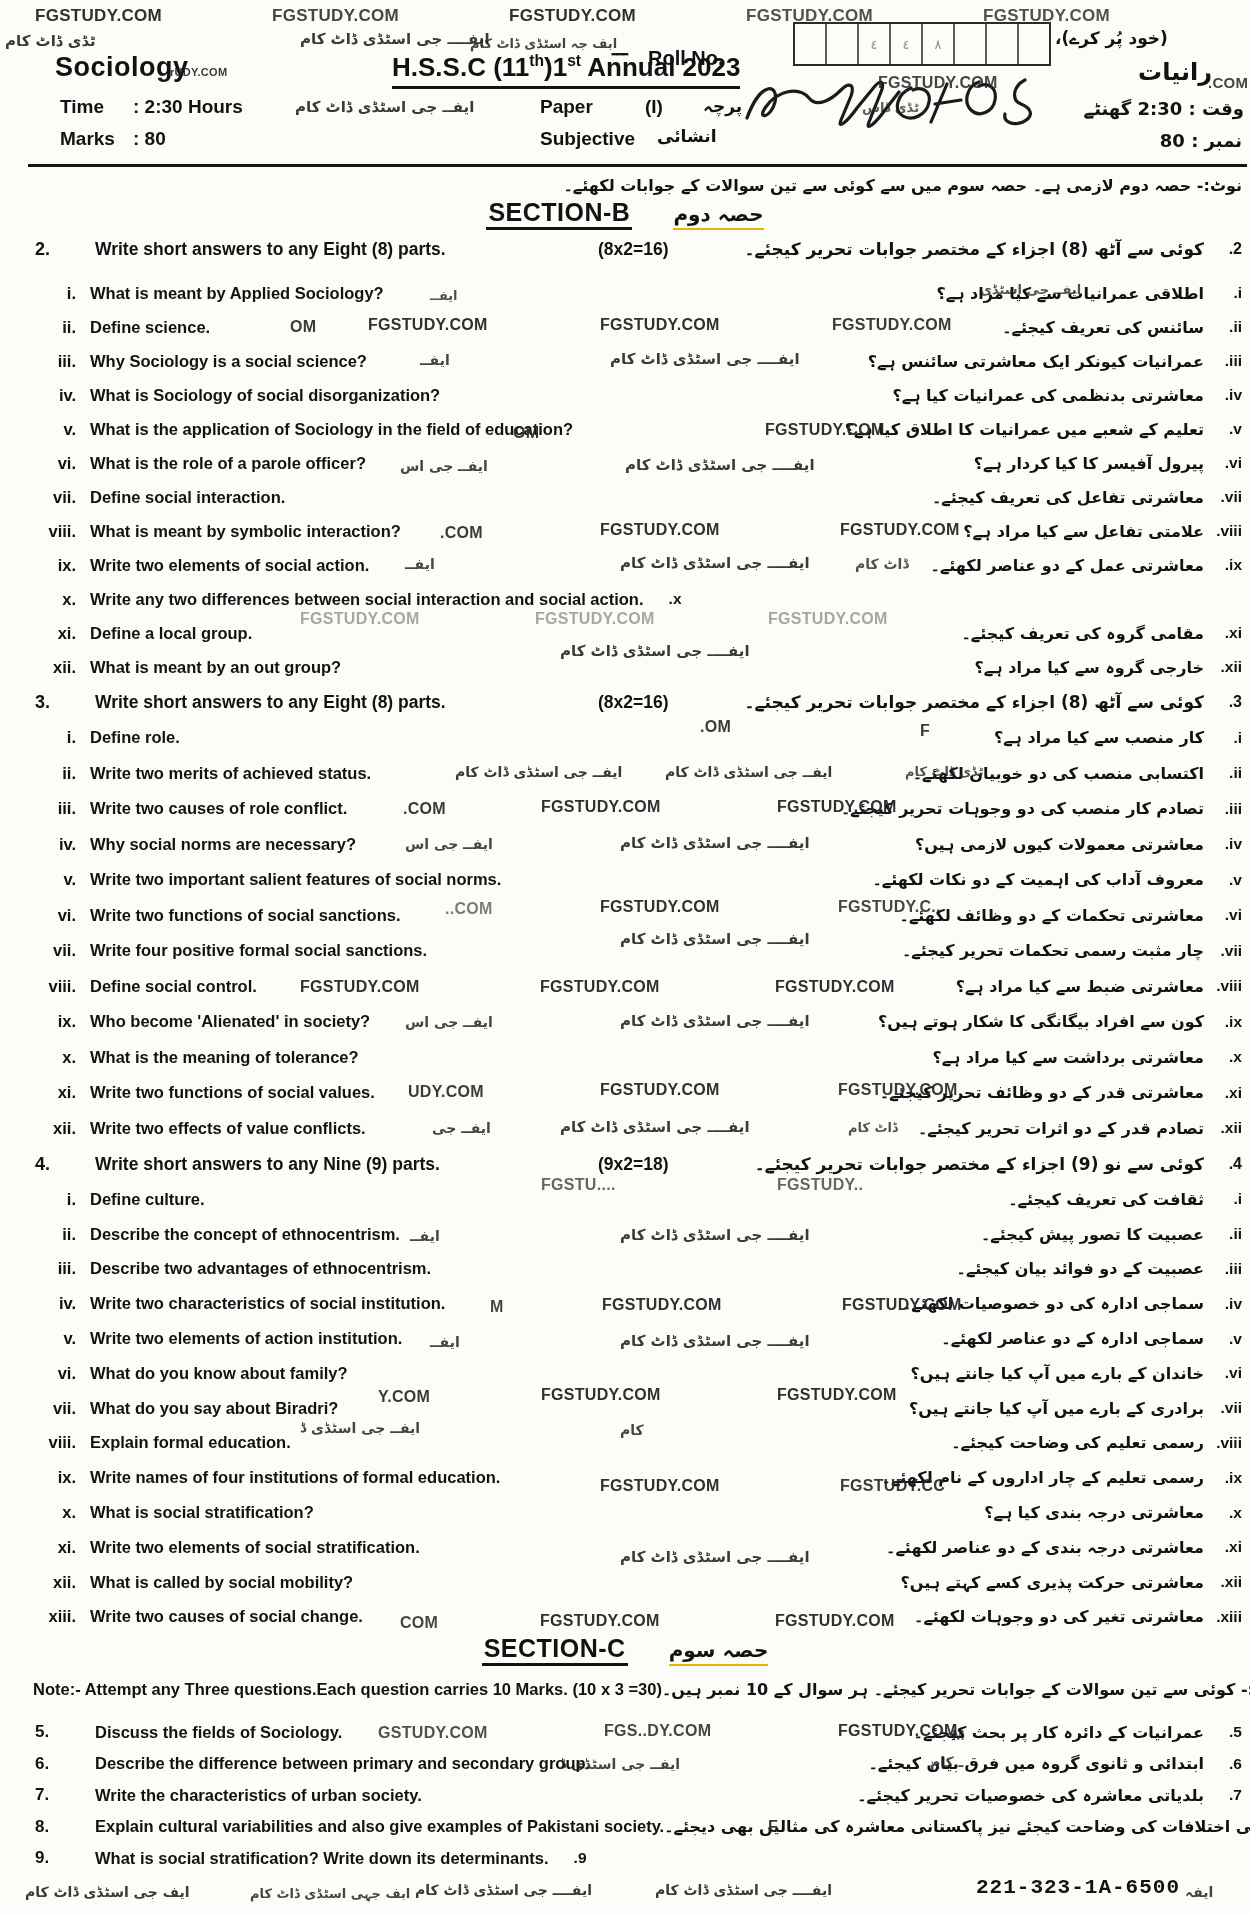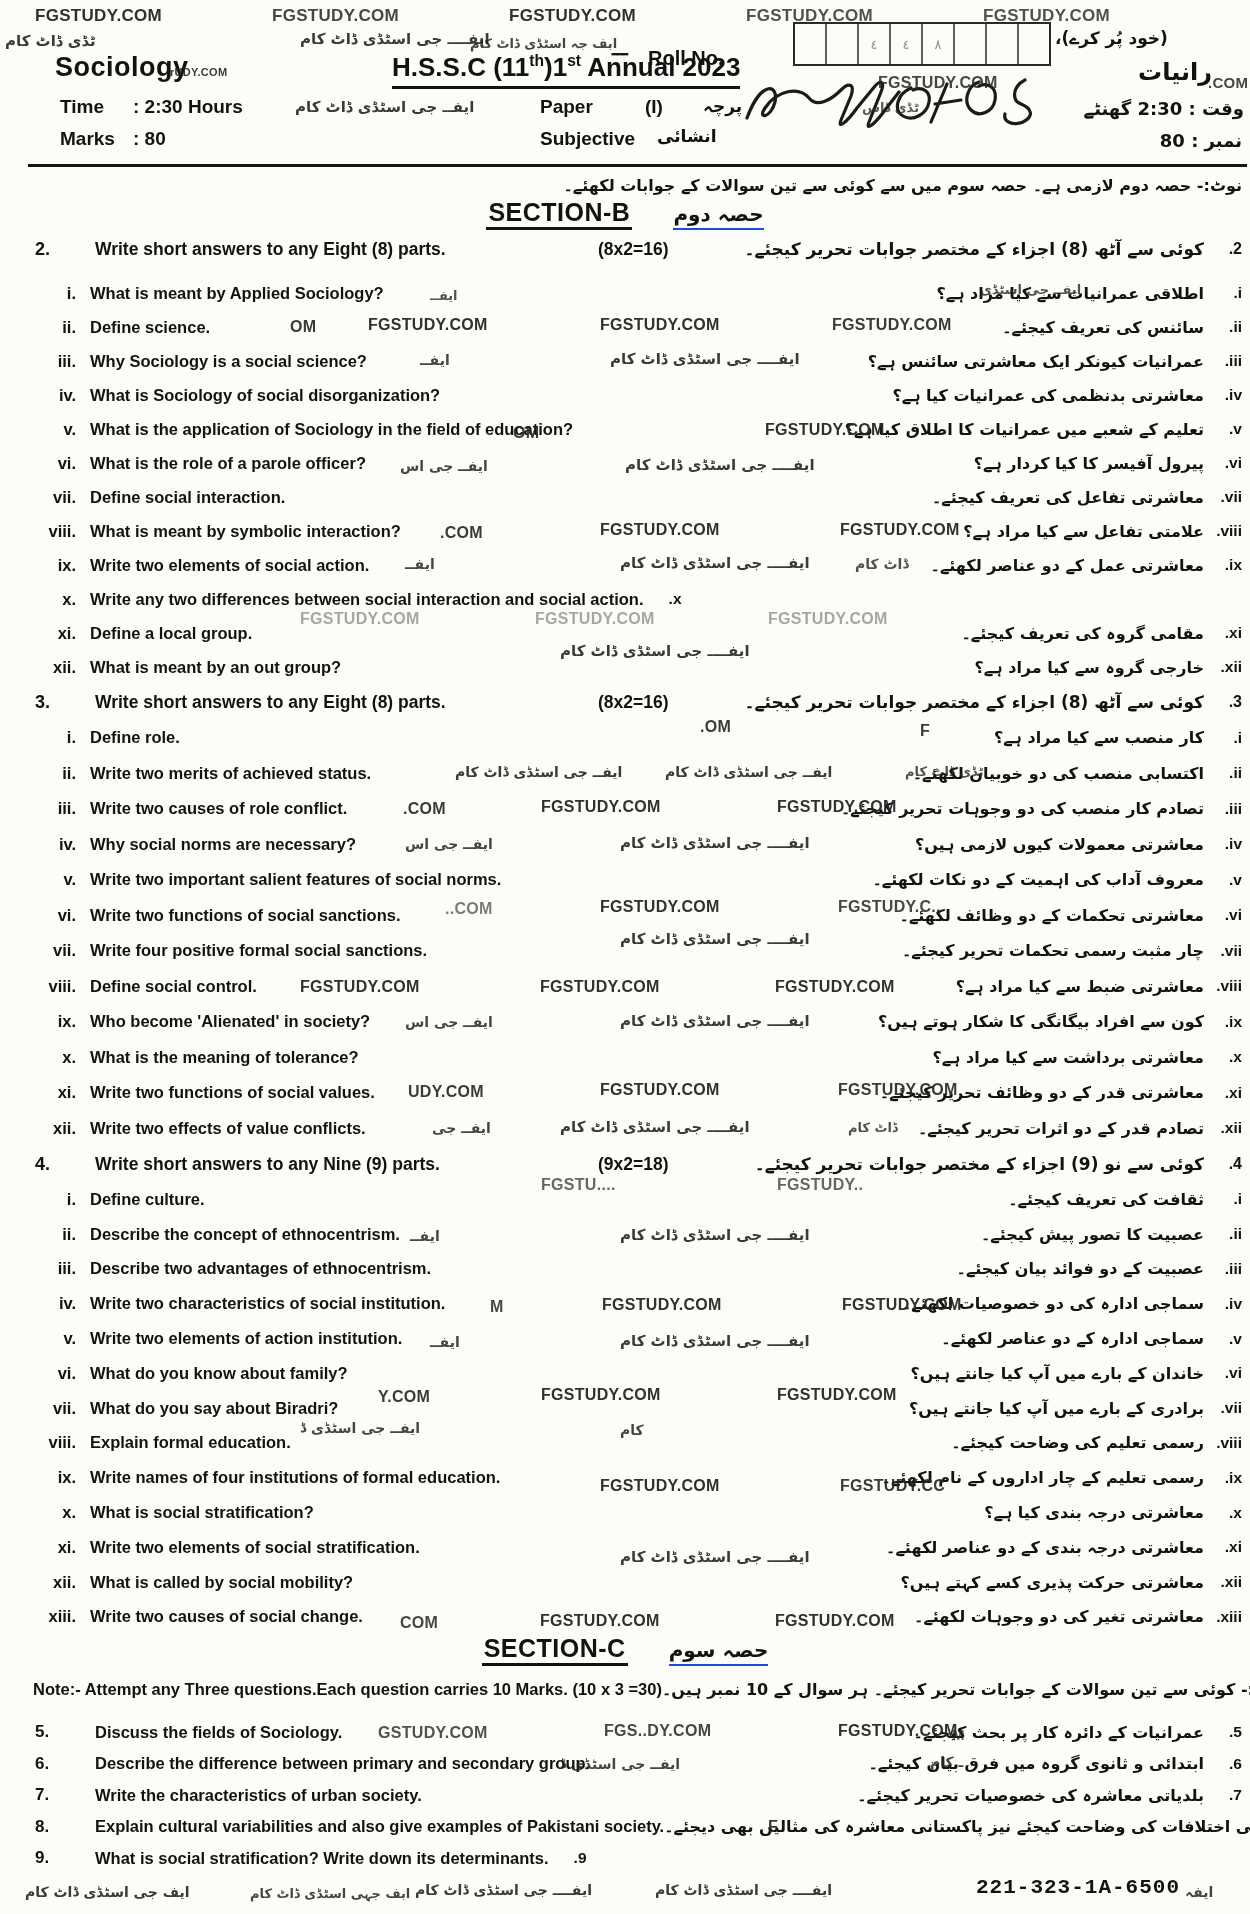--- a/index.html
+++ b/index.html
@@ -30,21 +30,21 @@
   .wm{position:absolute;font-weight:bold;color:#262626;white-space:nowrap;}
   .wm.en{font-family:"Liberation Sans",sans-serif;letter-spacing:.3px;}
   .wm.ur{font-family:"DejaVu Sans",sans-serif;direction:rtl;}
   
   .content{position:absolute;left:0;right:0;top:172px;}
   .noterow{display:flex;align-items:center;height:26px;padding:0 8px 0 33px;}
   .noterow .en{font-size:16.5px;font-weight:bold;white-space:nowrap;}
   .noterow .urt{margin-left:auto;font-size:16px;font-weight:bold;white-space:nowrap;}
   .secrow{height:34px;text-align:center;}
   .sec-en{font-size:25px;font-weight:bold;border-bottom:3px solid #141414;letter-spacing:.5px;padding:0 2px 1px 2px;}
-  .sec-ur{font-size:20px;font-weight:bold;border-bottom:2px solid #1d4ed8;margin-left:41px;padding-bottom:2px;}
+  .sec-ur{font-size:20px;font-weight:bold;border-bottom:2px solid #eab308;margin-left:41px;padding-bottom:2px;}
   .qrow{display:flex;align-items:center;height:34px;position:relative;}
   .qrow.h36{height:36px;}
   .qno{width:95px;min-width:95px;box-sizing:border-box;padding-left:35px;font-size:18px;font-weight:bold;}
   .qtext{font-size:17.5px;font-weight:bold;white-space:nowrap;}
   .qmarks{position:absolute;left:598px;font-size:17.5px;font-weight:bold;}
   .qur{margin-left:auto;font-size:17px;font-weight:bold;white-space:nowrap;}
   .qnr{width:46px;min-width:46px;box-sizing:border-box;text-align:right;padding-right:8px;font-size:16px;font-weight:bold;}
   .parts.mt10{margin-top:10px;}
   .prow{display:flex;align-items:center;}
   .prow.hb2{height:34px;}

